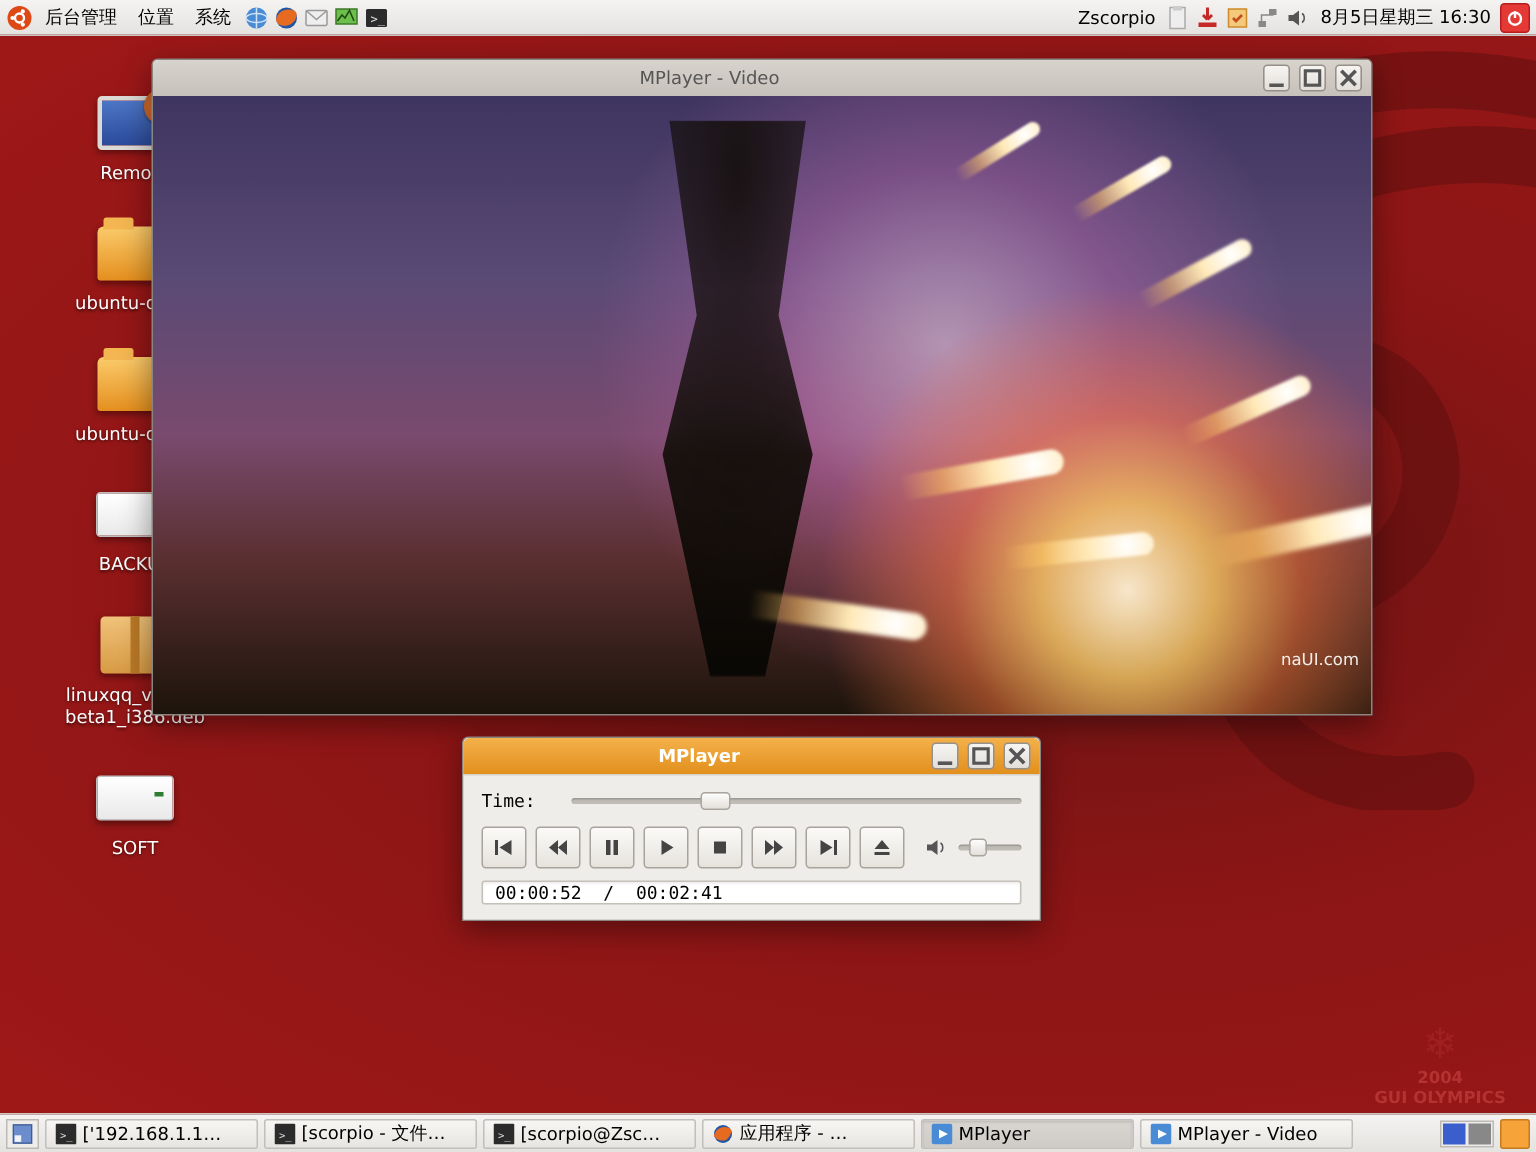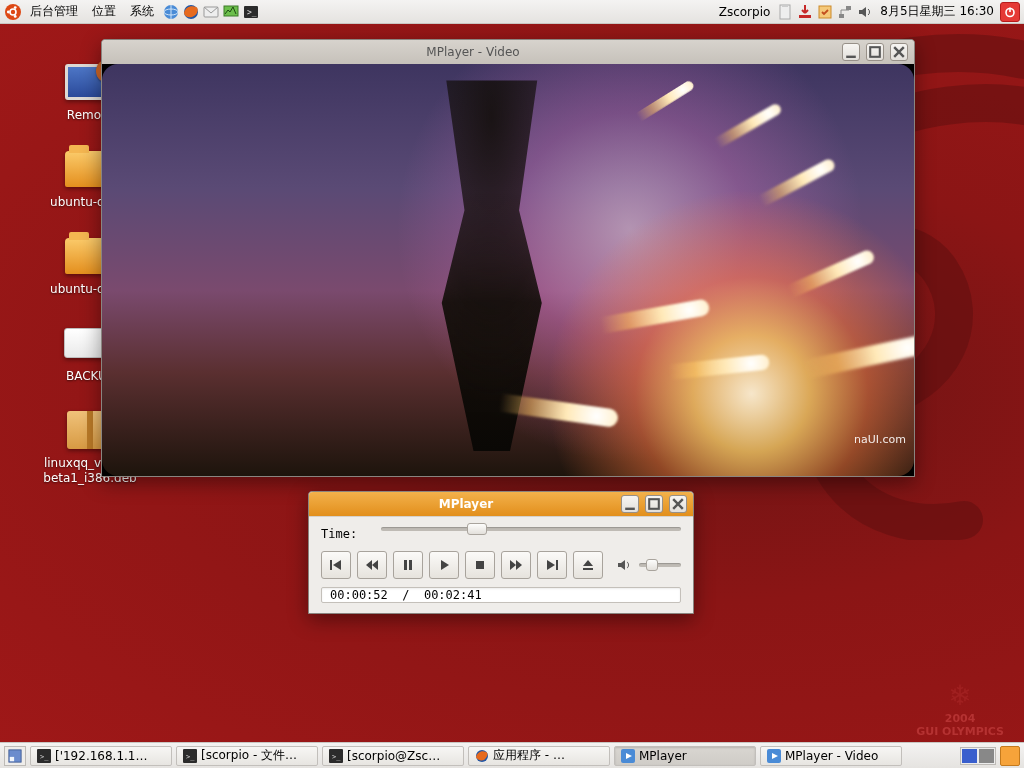--- a/index.html
+++ b/index.html
@@ -100,42 +100,41 @@
   
   #video-win { left:101px; top:39px; width:814px; }
   .video-area { height:412px; background:#000; overflow:hidden; position:relative; }
   .scene {
     width:100%; height:100%;
     background:
       radial-gradient(circle at 80% 80%, rgba(255,240,210,0.95) 0%, rgba(255,200,100,0.8) 8%, rgba(255,120,60,0.5) 16%, transparent 28%),
       radial-gradient(circle at 65% 40%, rgba(255,220,240,0.5) 0%, rgba(230,120,200,0.3) 20%, transparent 40%),
       linear-gradient(180deg, #3e3560 0%, #5a4a75 30%, #7a4a6e 55%, #5a2f30 75%, #1d140c 100%);
     position:relative;
-    border-radius:16px;
   }
   .tree {
     position:absolute; left:34%; top:4%; width:28%; height:90%;
     background:
       radial-gradient(ellipse at 50% 10%, rgba(18,14,10,0.9) 0%, rgba(18,14,10,0.6) 40%, transparent 60%),
       linear-gradient(180deg, transparent 30%, rgba(20,15,10,0.9) 60%, rgba(10,8,5,1) 100%);
     clip-path: polygon(30% 0,70% 0,62% 35%,72% 60%,58% 100%,42% 100%,28% 60%,38% 35%);
     filter:blur(0.6px);
   }
   .watermark { position:absolute; right:8px; bottom:30px; color:#fff; font-size:11px; opacity:0.9; }
   .streak {
     position:absolute; width:110px; height:14px; border-radius:7px;
     background:radial-gradient(circle at 85% 50%, #fff 0%, #ffe9b8 25%, rgba(255,200,100,0.5) 55%, transparent 80%);
     filter:blur(1px);
   }
 
   
   #ctrl-win { left:308px; top:491px; width:386px; }
   .ctrl-body { background:#efedea; border-top:1px solid #d5d1cb; padding:10px 12px 10px; }
   .track-name { font-family:"DejaVu Sans Mono","Courier New",monospace; font-size:12px; margin-bottom:10px; }
-  .time-row { display:flex; gap:24px; }
+  .time-row { display:flex; align-items:center; gap:24px; }
   .time-row .lbl { font-family:"DejaVu Sans Mono",monospace; font-size:12px; }
   .slider-track { flex:1; height:4px; background:#bfbbb5; border-radius:2px; position:relative; box-shadow:inset 0 1px 1px rgba(0,0,0,0.2); }
   .slider-thumb { position:absolute; top:-4px; width:20px; height:12px; background:linear-gradient(#fdfdfc,#e3e0db); border:1px solid #a9a49d; border-radius:3px; }
   .btn-row { display:flex; gap:6px; margin-top:10px; align-items:center; }
   .m-btn {
     width:30px; height:28px; border:1px solid #a8a39c; border-radius:3px;
     background:linear-gradient(#fbfaf8,#e6e3dd);
     display:flex; align-items:center; justify-content:center; cursor:pointer;
   }
   .m-btn svg { width:14px; height:14px; }
@@ -277,20 +276,26 @@
       <div class="glyph">
         <div class="drive"></div>
       </div>
       <div class="lbl">BACKUP</div>
     </div>
     <div class="d-icon">
       <div class="glyph">
         <div class="package"></div>
       </div>
       <div class="lbl">linuxqq_v1.0.2-beta1_i386.deb</div>
+    </div>
+    <div class="d-icon">
+      <div class="glyph">
+        <div class="drive"></div>
+      </div>
+      <div class="lbl">SOFT</div>
     </div>
   </div>
 
 <div class="window" id="video-win">
   <div class="titlebar tb-inactive">
     <span class="title">MPlayer - Video</span>
     <span class="win-btn">
         <svg viewBox="0 0 10 10">
           <line x1="2" y1="8" x2="8" y2="8" stroke="#555" stroke-width="1.5"></line>
         </svg>

